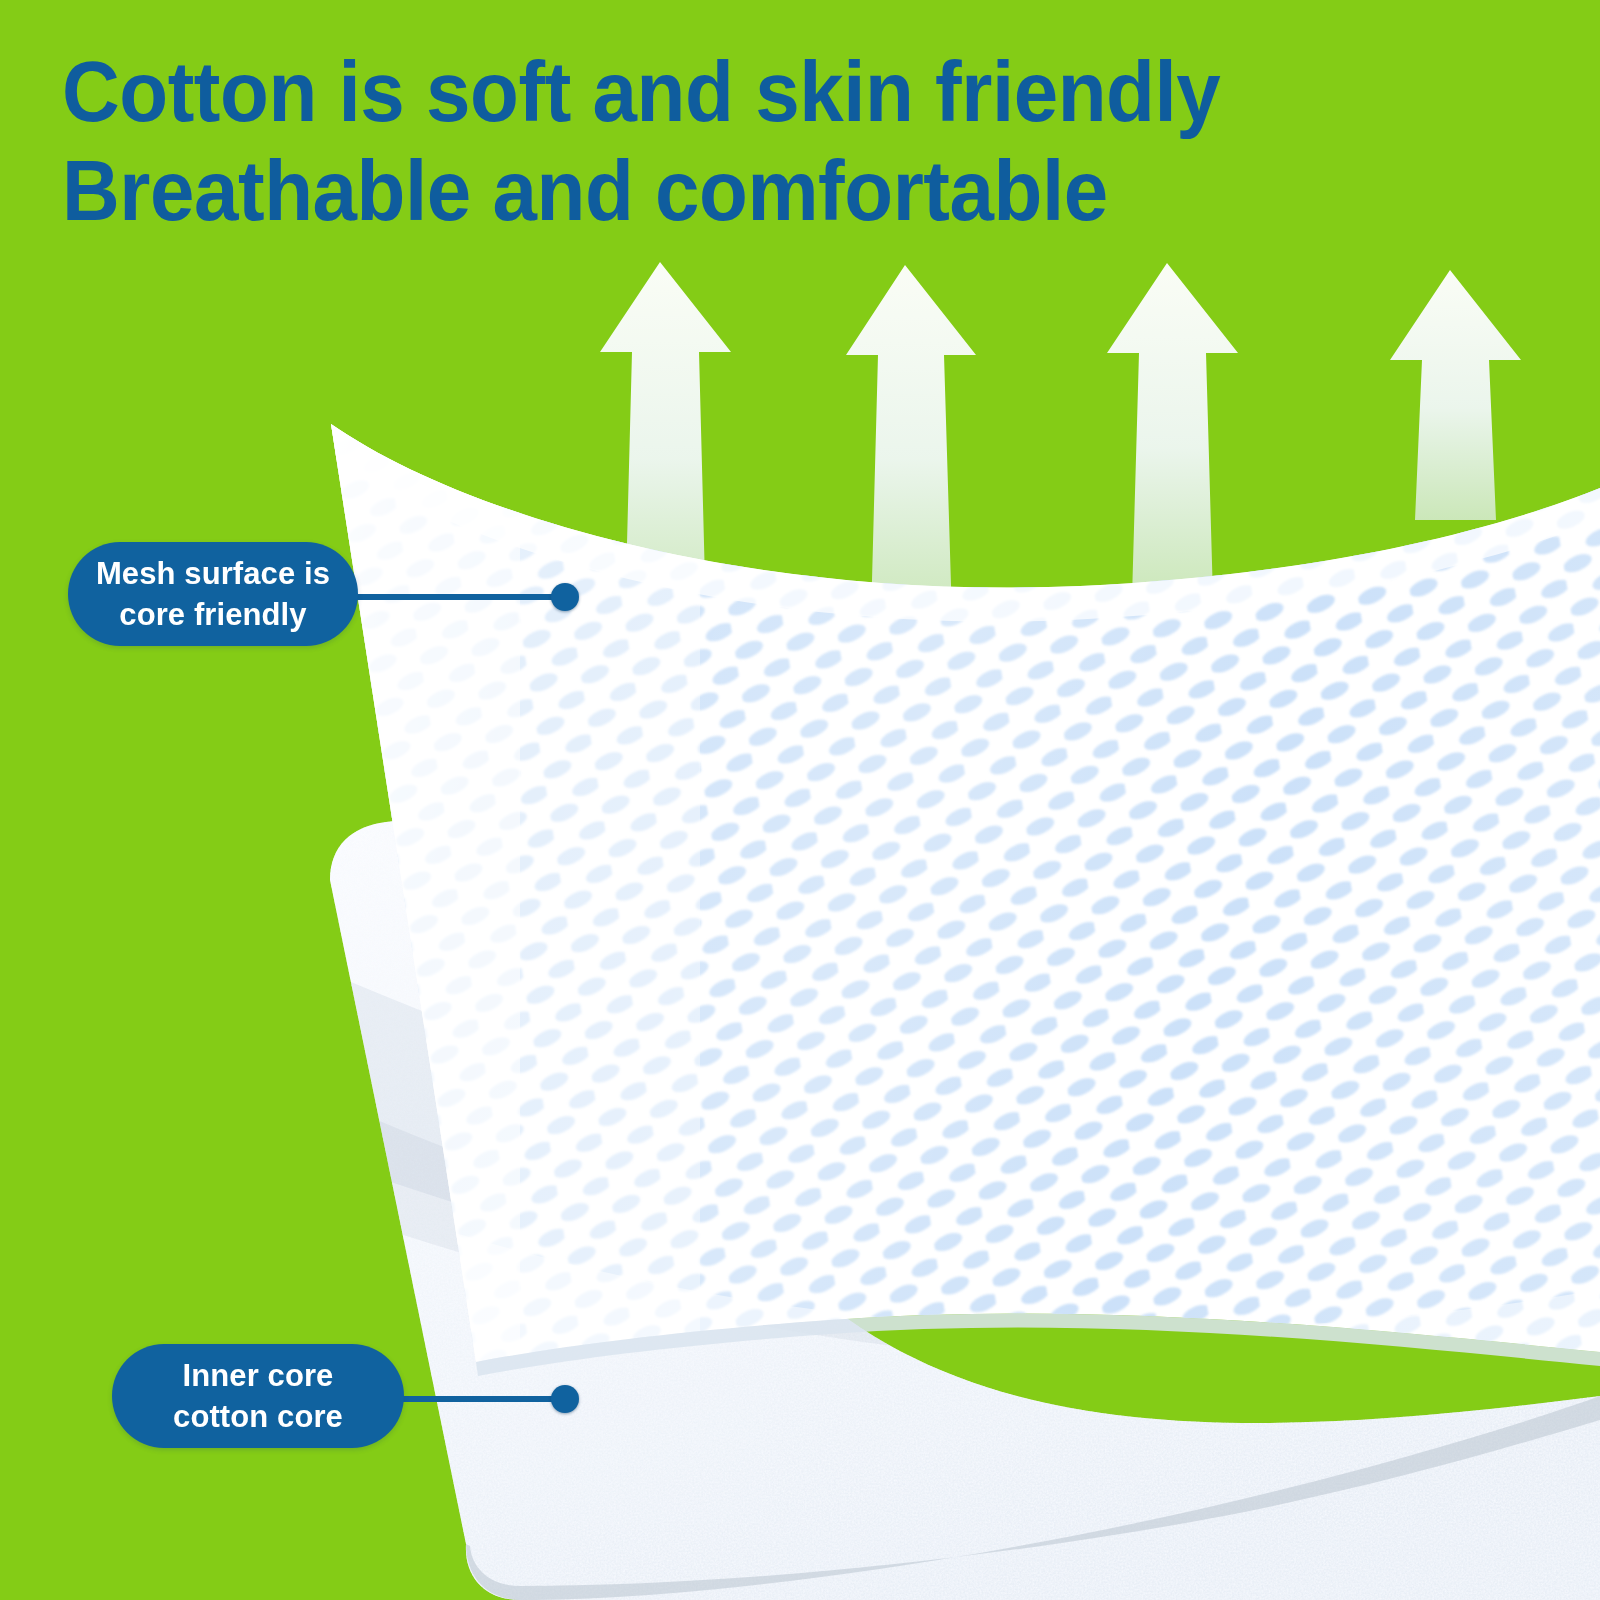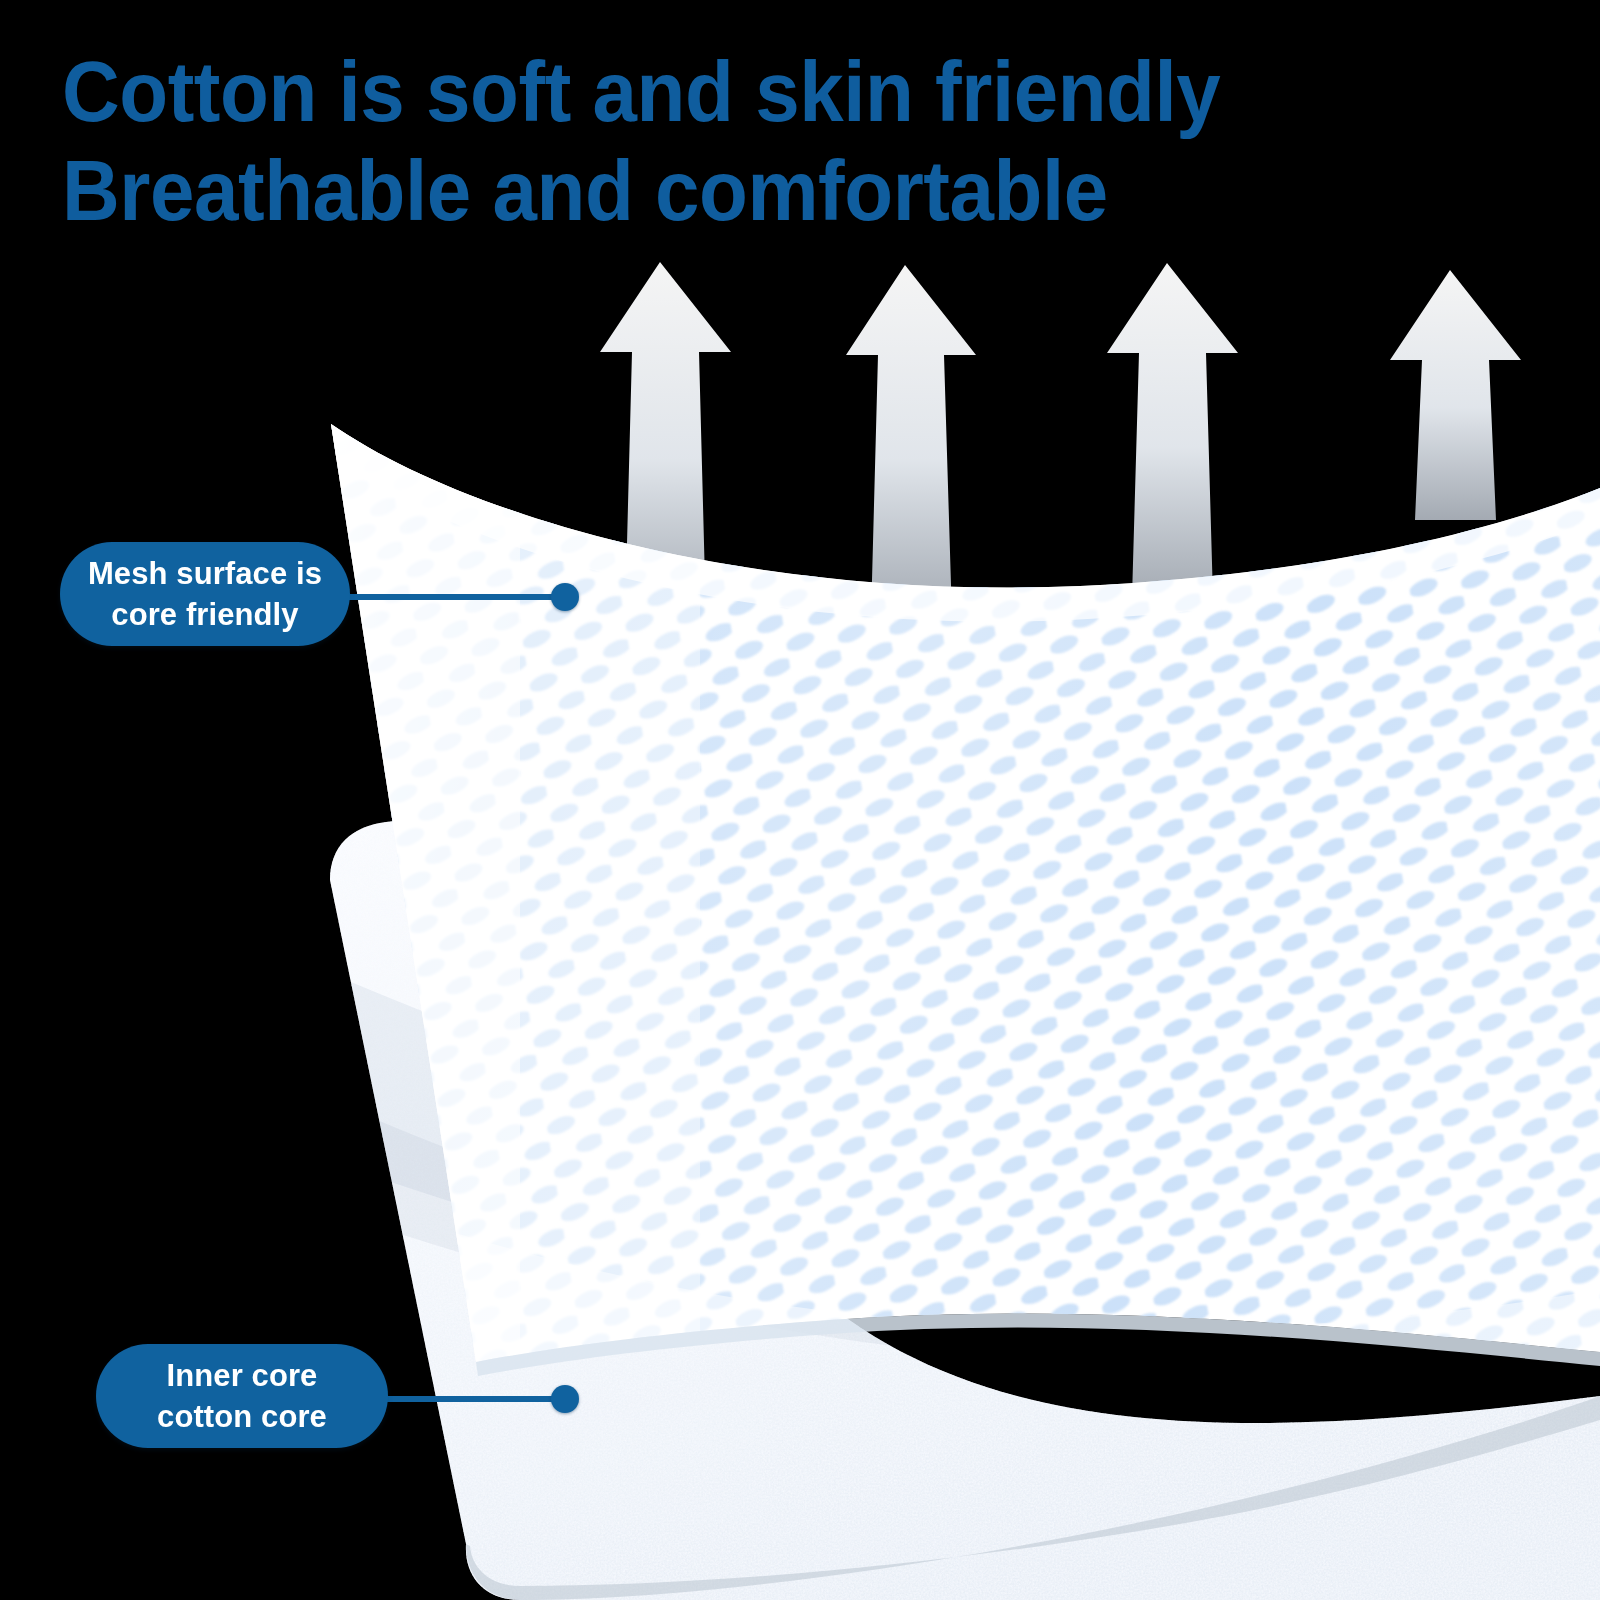--- a/index.html
+++ b/index.html
@@ -88,33 +88,33 @@
   .leader-dot {
     position: absolute;
     width: 28px;
     height: 28px;
     border-radius: 50%;
     background: #10629f;
     box-shadow: 0 1px 3px rgba(8,50,90,0.45);
   }
 
   
-  #callout-mesh .pill { left: 60px; top: 542px; width: 290px; height: 104px; }
+  #callout-mesh .pill { left: 68px; top: 542px; width: 290px; height: 104px; }
   #callout-mesh .leader { left: 300px; top: 594px; width: 268px; }
   #callout-mesh .leader-dot { left: 551px; top: 583px; }
 
   
-  #callout-core .pill { left: 96px; top: 1344px; width: 292px; height: 104px; text-align: right; }
+  #callout-core .pill { left: 112px; top: 1344px; width: 292px; height: 104px; text-align: right; }
   #callout-core .leader { left: 334px; top: 1396px; width: 234px; }
   #callout-core .leader-dot { left: 551px; top: 1385px; }
 </style>
 </head>
 <body>
 
-<div id="stage" style="background: #000000;">
+<div id="stage" style="background: #84cc16;">
 
   <div id="heading">
     <span class="hline" style="color: rgb(15, 93, 158);">Cotton is soft and skin friendly</span>
     <span class="hline" style="color: rgb(15, 93, 158);">Breathable and comfortable</span>
   </div>
 
   <svg class="arrow-layer" viewBox="0 0 1600 1600">
     <defs>
       <linearGradient id="arrGrad" x1="0" y1="0" x2="0" y2="1">
         <stop offset="0%" stop-color="#ffffff" stop-opacity="0.96"></stop>

